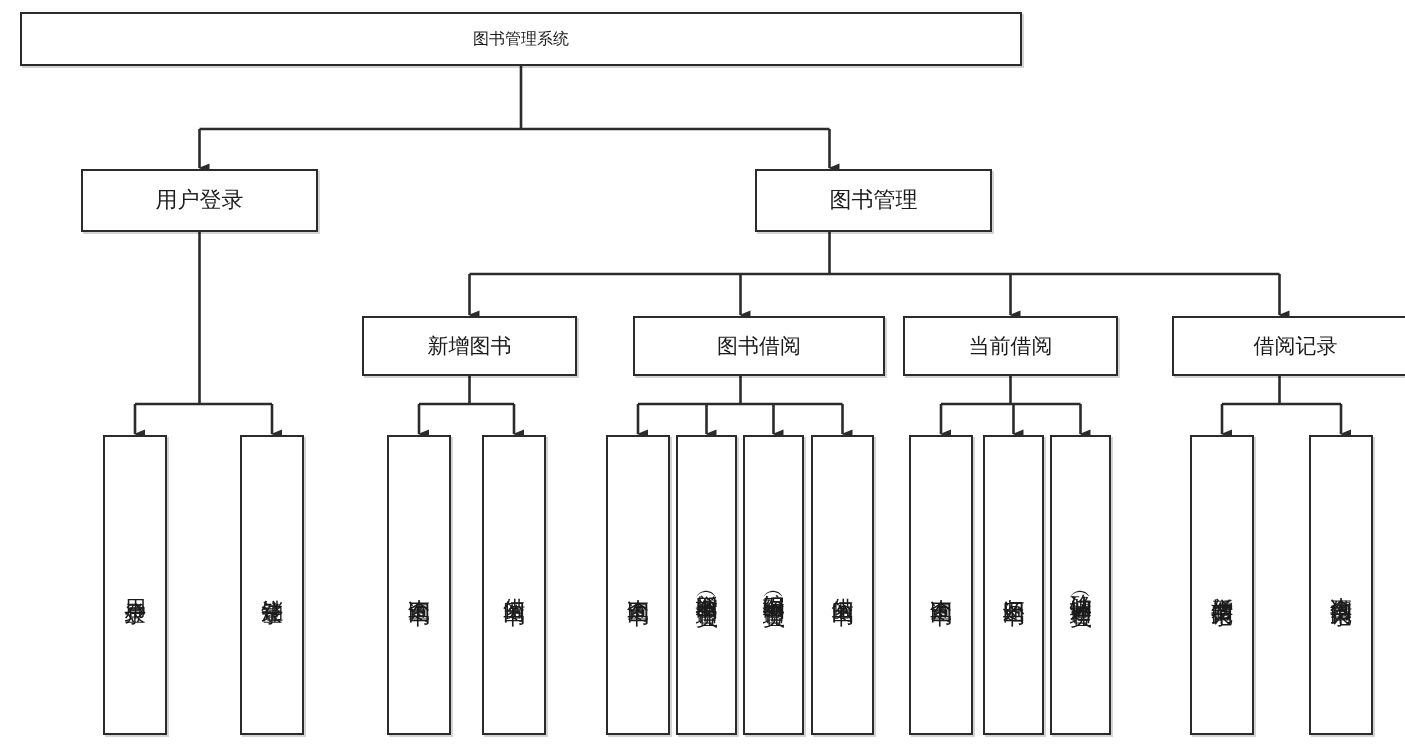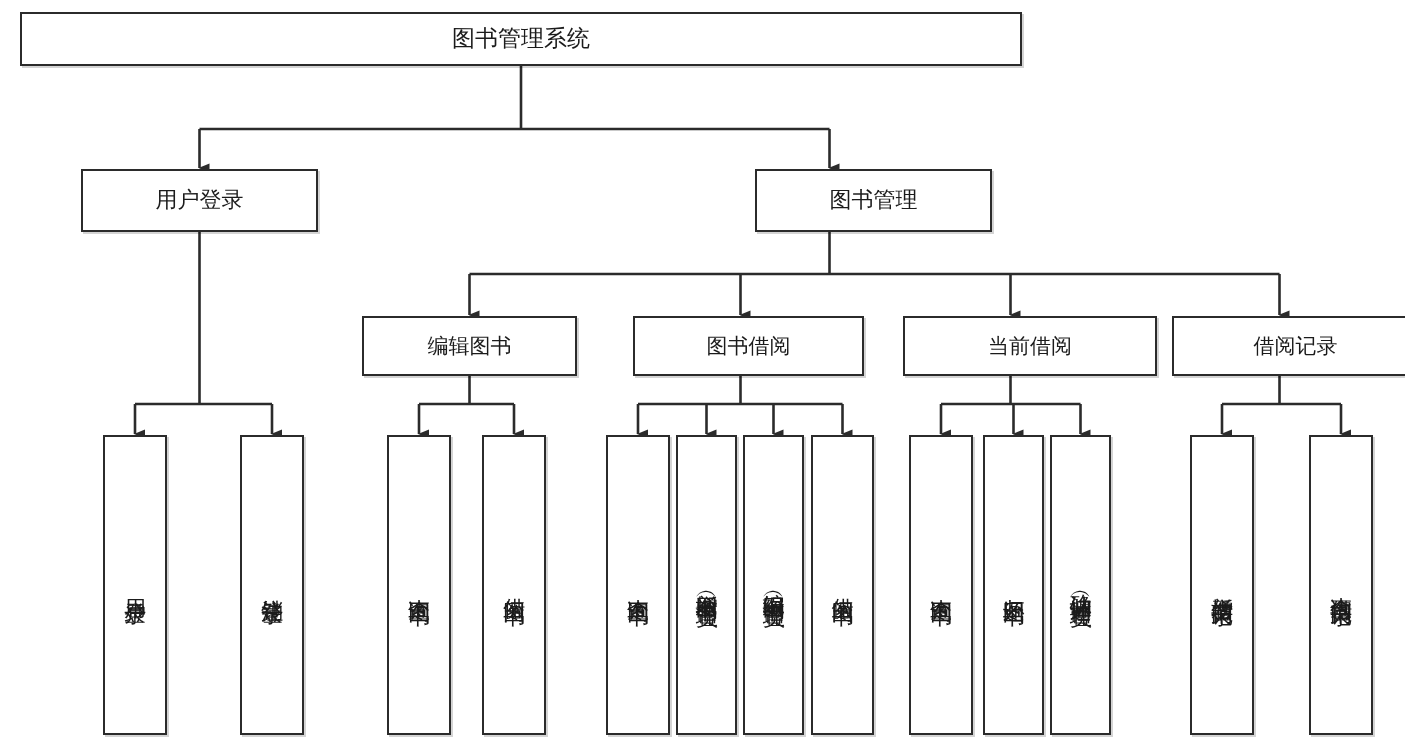--- a/index.html
+++ b/index.html
@@ -34,21 +34,21 @@
     align-items: center;
     justify-content: center;
     overflow: hidden;
   }
   .node-label {
     color: #1b1b1b;
     line-height: 1.12;
     text-align: center;
     white-space: nowrap;
   }
-  .lvl0 .node-label { font-size: 23px; }
+  .lvl0 .node-label { font-size: 16px; }
   .lvl1 .node-label { font-size: 22px; }
   .lvl2 .node-label { font-size: 21px; }
   .leaf .node-label {
     font-size: 22px;
     writing-mode: vertical-rl;
     text-orientation: upright;
     letter-spacing: 2px;
     white-space: normal;
     max-height: 100%;
   }
@@ -119,26 +119,26 @@
       <div class="node-box lvl0" style="left: 20px; top: 12px; width: 1002px; height: 54px;">
         <span class="node-label">图书管理系统</span>
       </div>
       <div class="node-box lvl1" style="left: 81px; top: 169px; width: 237px; height: 63px;">
         <span class="node-label">用户登录</span>
       </div>
       <div class="node-box lvl1" style="left: 711px; top: 169px; width: 237px; height: 63px; margin-left: 44px;">
         <span class="node-label">图书管理</span>
       </div>
       <div class="node-box lvl2" style="left: 362px; top: 316px; width: 215px; height: 60px;">
-        <span class="node-label">编辑图书</span>
+        <span class="node-label">新增图书</span>
       </div>
-      <div class="node-box lvl2" style="left: 633px; top: 316px; width: 231px; height: 60px;">
+      <div class="node-box lvl2" style="left: 633px; top: 316px; width: 252px; height: 60px;">
         <span class="node-label">图书借阅</span>
       </div>
-      <div class="node-box lvl2" style="left: 903px; top: 316px; width: 254px; height: 60px;">
+      <div class="node-box lvl2" style="left: 903px; top: 316px; width: 215px; height: 60px;">
         <span class="node-label">当前借阅</span>
       </div>
       <div class="node-box lvl2" style="left: 1172px; top: 316px; width: 247px; height: 60px;">
         <span class="node-label">借阅记录</span>
       </div>
       <div class="node-box lvl3 leaf" style="left: 103px; top: 435px; width: 64px; height: 300px;">
         <span class="node-label">用户登录</span>
       </div>
       <div class="node-box lvl3 leaf" style="left: 240px; top: 435px; width: 64px; height: 300px;">
         <span class="node-label">注销登录</span>

